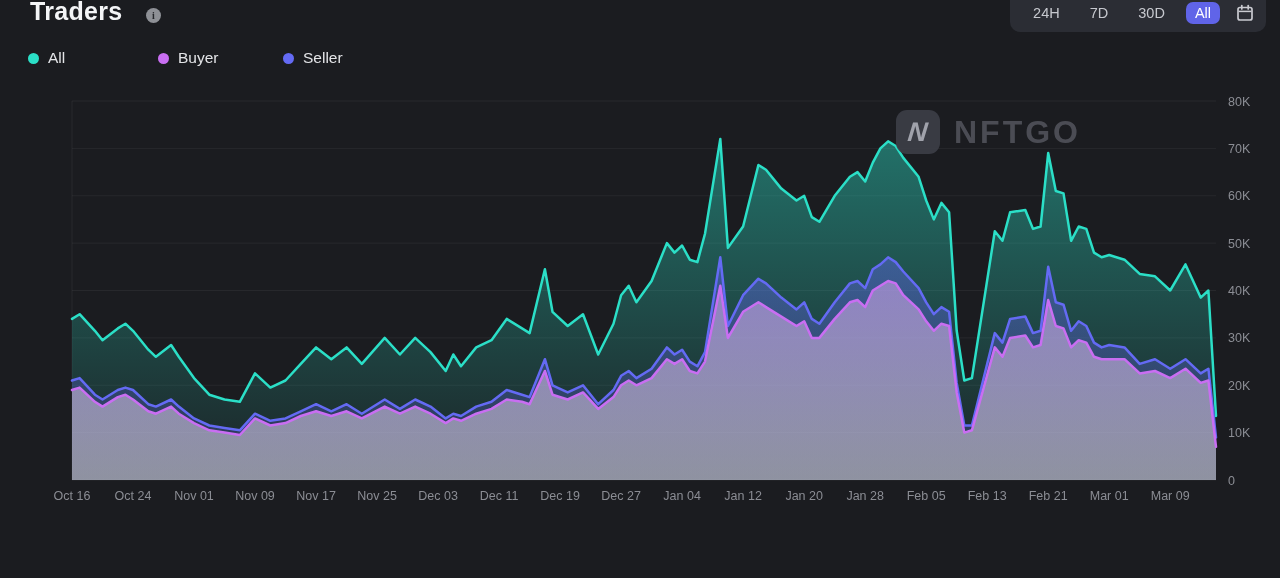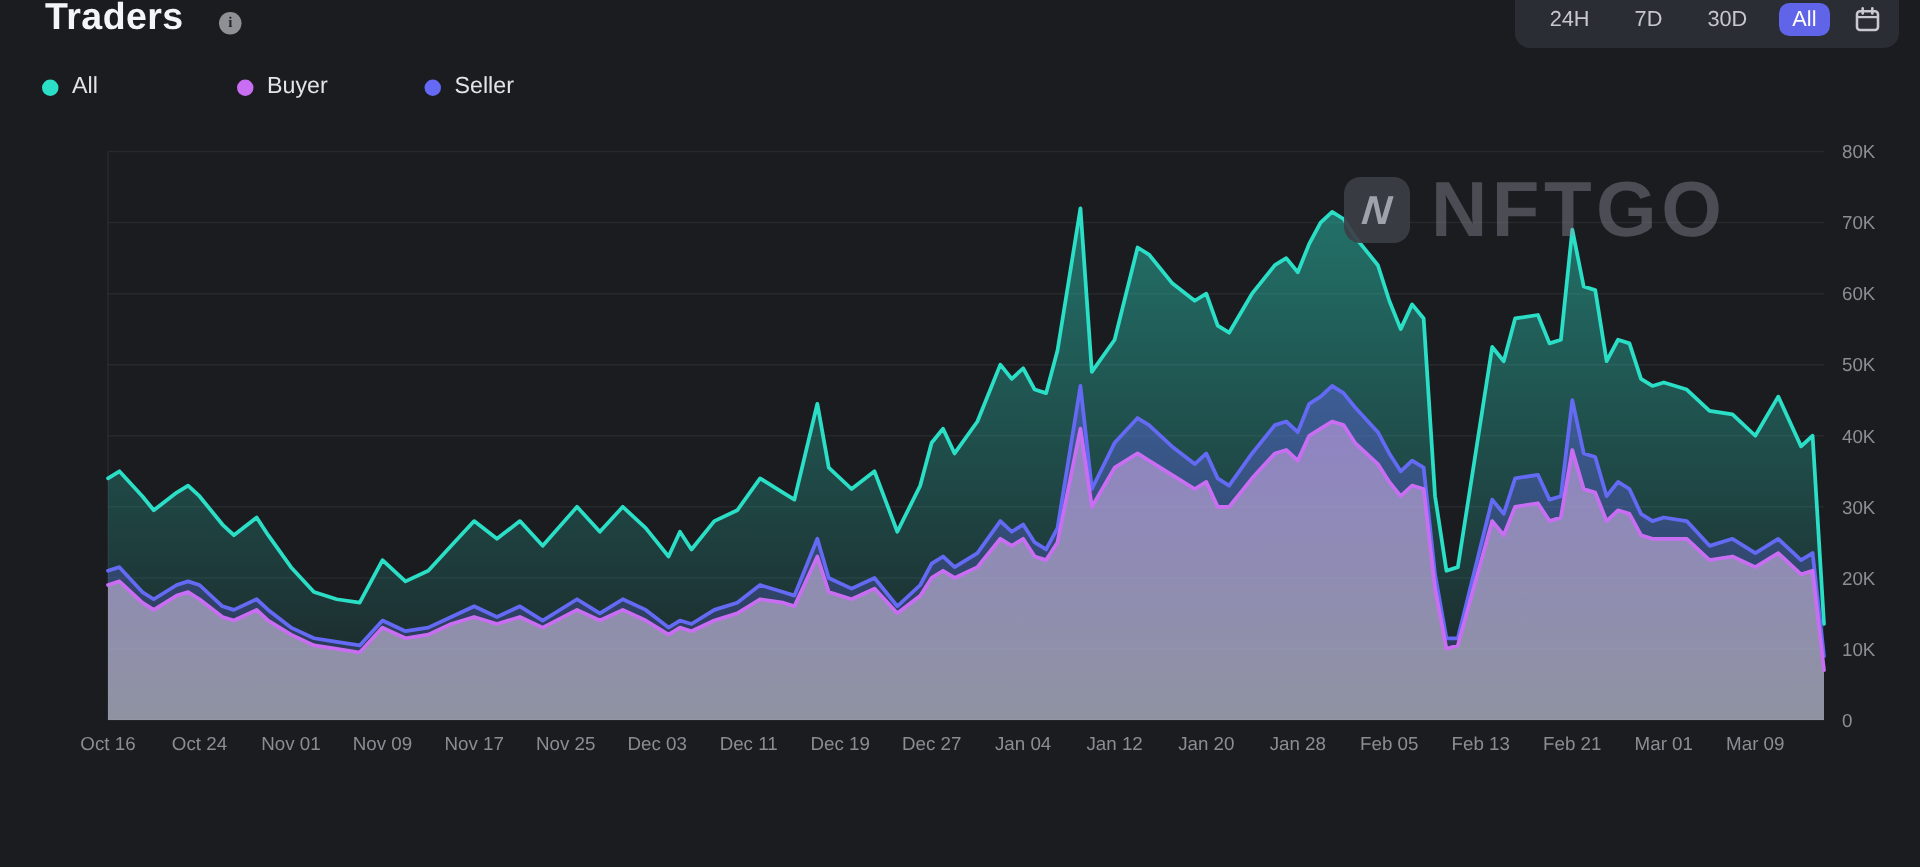--- a/index.html
+++ b/index.html
@@ -20,21 +20,21 @@
   .range-opt{color:#c6c8ce;font-size:14.5px;font-weight:400;padding:3px 9px;border-radius:7px;cursor:pointer;}
   .range-opt.active{background:#6064e8;color:#ffffff;}
   .cal-btn{margin-left:4px;display:flex;align-items:center;cursor:pointer;}
   
   #chart-svg{position:absolute;left:0;top:0;}
   
   .watermark{position:absolute;left:896px;top:110px;display:flex;align-items:center;gap:14px;pointer-events:none;}
   .wm-logo{width:44px;height:44px;border-radius:11px;background:rgba(60,62,70,.92);
       display:flex;align-items:center;justify-content:center;}
   .wm-logo span{font-weight:700;font-style:italic;font-size:27px;color:#a0a2ab;transform:skewX(-6deg);}
-  .wm-text{font-size:52px;font-weight:700;letter-spacing:3px;color:rgba(148,150,162,.40);}
+  .wm-text{font-size:32px;font-weight:700;letter-spacing:3px;color:rgba(148,150,162,.40);}
   
   .brush{position:absolute;left:62px;top:529px;width:1156px;height:47px;background:#262a4d;
       border-top:2px solid #8a88cc;box-sizing:border-box;}
   .brush svg{position:absolute;left:0;top:0;}
   .brush-handle{position:absolute;width:10px;height:33px;border-radius:5px;background:#ffffff;top:8px;
       box-shadow:0 0 3px rgba(0,0,0,.5);cursor:ew-resize;}
   .brush-handle.left{left:-5px;}
   .brush-handle.right{right:-5px;}
   .brush-grip{position:absolute;left:579px;top:-6px;display:flex;gap:2px;}
   .brush-grip i{display:block;width:2px;height:7px;background:#b9b8e0;}

